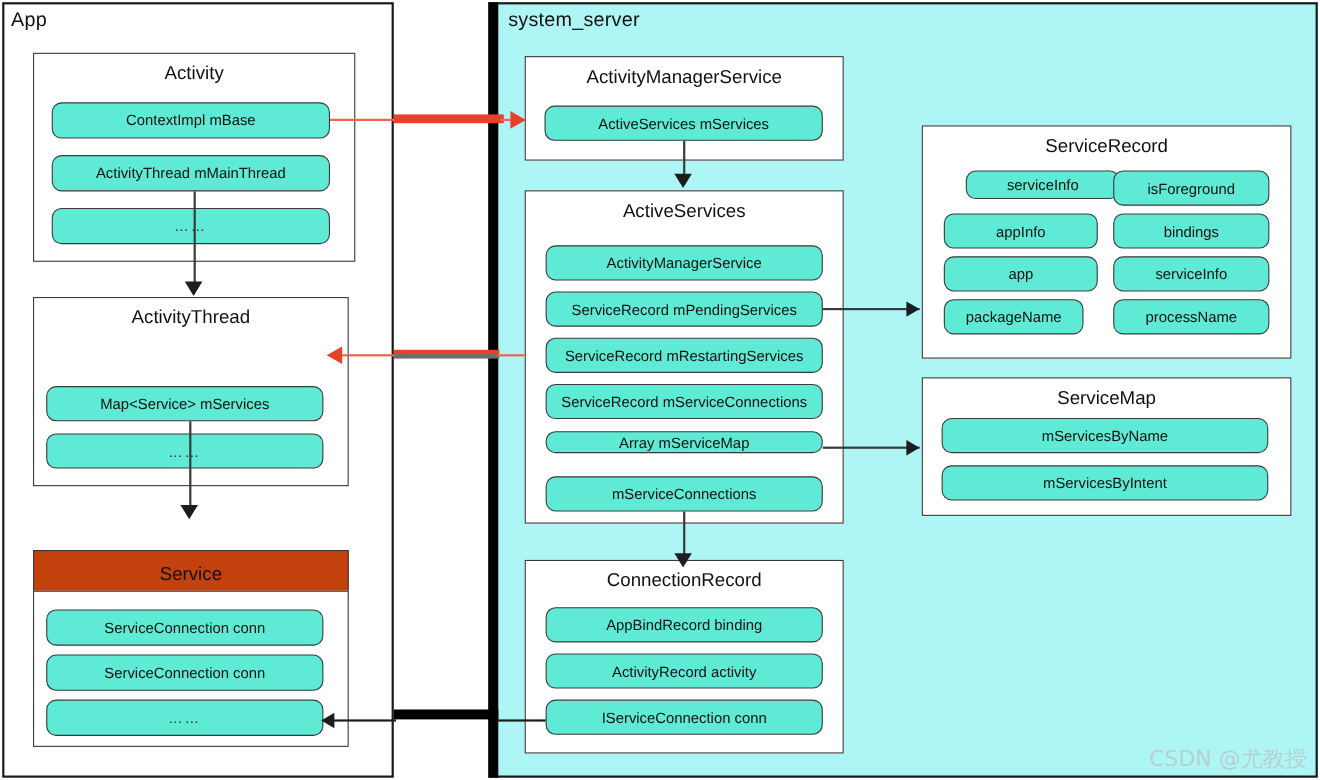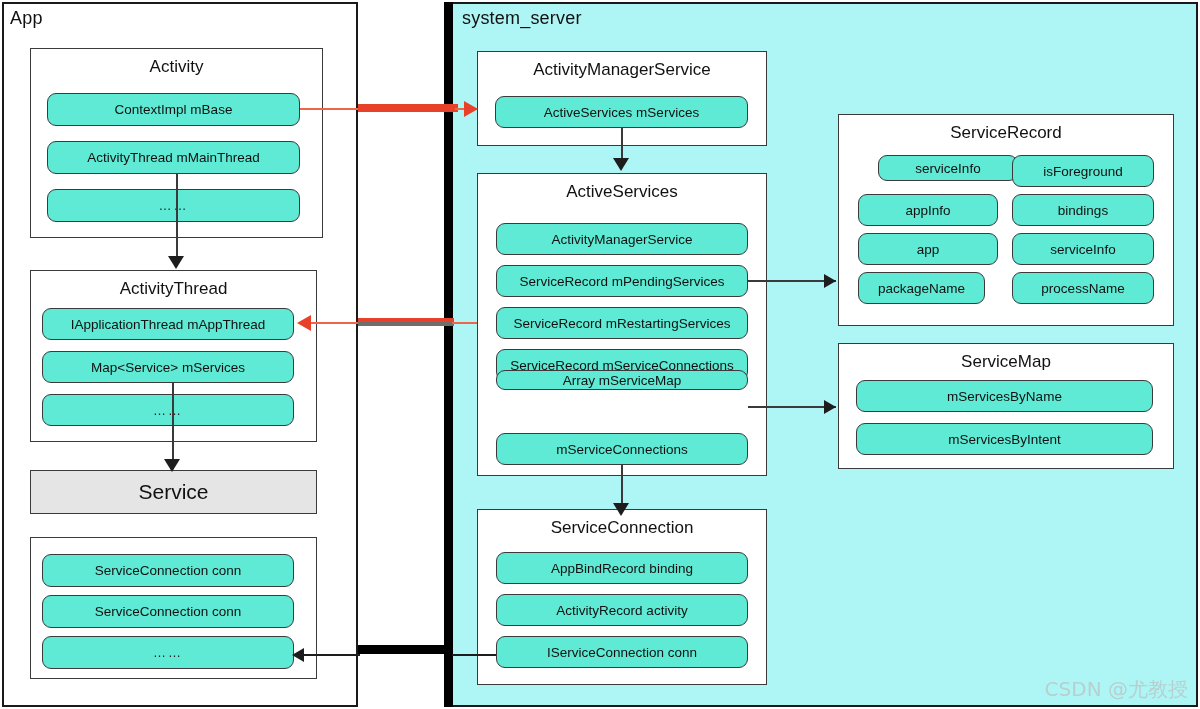--- a/index.html
+++ b/index.html
@@ -36,23 +36,23 @@
     position:absolute;box-sizing:border-box;
     border:1.6px solid #3a3a3a;background:#ffffff;
   }
   .group > .gtitle{
     position:absolute;left:0;right:0;top:8px;
     text-align:center;font-size:17px;color:#111;
   }
   
   .plainbox{
     position:absolute;box-sizing:border-box;
-    border:1.6px solid #3a3a3a;background:#e5e5e5;
+    border:1.6px solid #3a3a3a;background:#c2410c;
     display:flex;align-items:center;justify-content:center;
-    font-size:21px;color:#111;
+    font-size:17px;color:#111;margin-top:30px;
   }
 
   
   .field{
     position:absolute;box-sizing:border-box;
     border:1.4px solid #3a3a3a;border-radius:9px;background:#5eead4;
     display:flex;align-items:center;justify-content:center;
     font-size:13.5px;color:#111;white-space:nowrap;z-index:3;
   }
   .field.dots{letter-spacing:2px;color:#222;font-size:13px;}
@@ -116,21 +116,20 @@
   <div class="field" style="left:47px;top:93px;width:253px;height:33px;">ContextImpl mBase</div>
   <div class="field" style="left:47px;top:141px;width:253px;height:33px;">ActivityThread mMainThread</div>
   <div class="field dots" style="left:47px;top:189px;width:253px;height:33px;">……</div>
 
   <div class="vline" style="left:176px;top:174px;height:88px;"></div>
   <div class="arrow-down" style="left:168px;top:256px;"></div>
 
   <div class="group" style="left:30px;top:270px;width:287px;height:172px;">
     <div class="gtitle">ActivityThread</div>
   </div>
-  <div class="field" style="left:42px;top:308px;width:252px;height:32px;">IApplicationThread mAppThread</div>
   <div class="field" style="left:42px;top:351px;width:252px;height:32px;">Map&lt;Service&gt; mServices</div>
   <div class="field dots" style="left:42px;top:394px;width:252px;height:32px;">……</div>
 
   <div class="vline" style="left:172px;top:383px;height:82px;"></div>
   <div class="arrow-down" style="left:164px;top:459px;"></div>
 
   <div class="plainbox" style="left:30px;top:470px;width:287px;height:44px;">Service</div>
 
   <div class="group" style="left:30px;top:537px;width:287px;height:142px;"></div>
   <div class="field" style="left:42px;top:554px;width:252px;height:33px;">ServiceConnection conn</div>
@@ -149,34 +148,34 @@
   <div class="vline" style="left:621px;top:128px;height:36px;"></div>
   <div class="arrow-down" style="left:613px;top:158px;"></div>
 
   <div class="group" style="left:477px;top:173px;width:290px;height:303px;">
     <div class="gtitle">ActiveServices</div>
   </div>
   <div class="field" style="left:496px;top:223px;width:252px;height:32px;">ActivityManagerService</div>
   <div class="field" style="left:496px;top:265px;width:252px;height:32px;">ServiceRecord mPendingServices</div>
   <div class="field" style="left:496px;top:307px;width:252px;height:32px;">ServiceRecord mRestartingServices</div>
   <div class="field" style="left:496px;top:349px;width:252px;height:32px;">ServiceRecord mServiceConnections</div>
-  <div class="field" style="left:496px;top:370px;width:252px;height:20px;">Array mServiceMap</div>
+  <div class="field" style="left:496px;top:392px;width:252px;height:20px;">Array mServiceMap</div>
   <div class="field" style="left:496px;top:433px;width:252px;height:32px;">mServiceConnections</div>
 
   <div class="hline" style="left:748px;top:280px;width:88px;"></div>
   <div class="arrow-right" style="left:824px;top:274px;"></div>
 
   <div class="hline" style="left:748px;top:406px;width:88px;"></div>
   <div class="arrow-right" style="left:824px;top:400px;"></div>
 
   <div class="vline" style="left:621px;top:465px;height:46px;"></div>
   <div class="arrow-down" style="left:613px;top:503px;"></div>
 
   <div class="group" style="left:477px;top:509px;width:290px;height:176px;">
-    <div class="gtitle">ServiceConnection</div>
+    <div class="gtitle">ConnectionRecord</div>
   </div>
   <div class="field" style="left:496px;top:552px;width:252px;height:32px;">AppBindRecord binding</div>
   <div class="field" style="left:496px;top:594px;width:252px;height:32px;text-align:right;">ActivityRecord activity</div>
   <div class="field" style="left:496px;top:636px;width:252px;height:32px;">IServiceConnection conn</div>
 
   <div class="group" style="left:838px;top:114px;width:336px;height:212px;">
     <div class="gtitle">ServiceRecord</div>
   </div>
   <div class="field" style="left:878px;top:155px;width:140px;height:26px;">serviceInfo</div>
   <div class="field" style="left:858px;top:194px;width:140px;height:32px;">appInfo</div>

